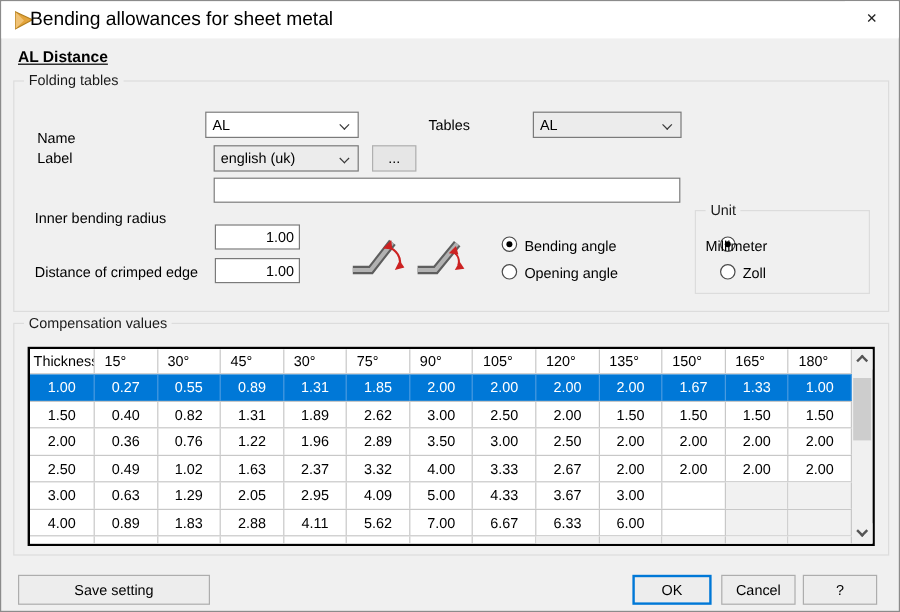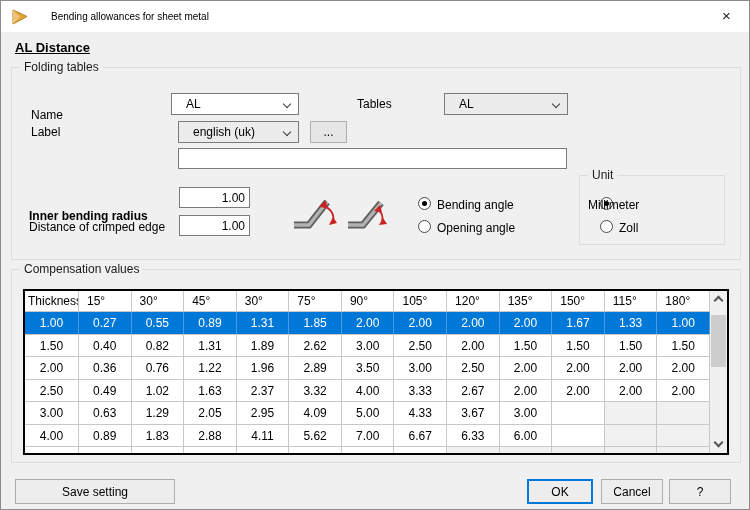--- a/index.html
+++ b/index.html
@@ -5,30 +5,30 @@
   * { margin:0; padding:0; box-sizing:border-box; }
   html,body { background:#cfcfcf; }
   body { font-family:"Liberation Sans", sans-serif; }
   .window {
     position:relative; width:750px; height:510px;
     background:#f0f0f0; border:1px solid #8b8b8b; overflow:hidden;
   }
   
   .titlebar { position:absolute; left:0; top:0; width:100%; height:31px; background:#ffffff; }
   .title-icon { position:absolute; left:9px; top:6px; width:19px; height:19px; }
-  .title-text { position:absolute; left:50px; top:0; height:35px; line-height:31px; font-size:10px; color:#000; }
+  .title-text { position:absolute; left:24px; top:0; height:35px; line-height:31px; font-size:16px; color:#000; }
   .close-btn { position:absolute; right:0; top:0; width:45px; height:30px; text-align:center; line-height:30px; font-size:15px; color:#222; cursor:pointer; background:#fff; border:none; }
   
   .material-heading { position:absolute; left:14px; top:39px; font-size:13px; font-weight:bold; text-decoration:underline; color:#000; }
   
   .groupbox { position:absolute; border:1px solid #dcdcdc; }
   .groupbox-label { position:absolute; top:-8px; left:8px; background:#f0f0f0; padding:0 4px; font-size:12px; color:#1a1a1a; white-space:nowrap; }
   
   .field-label { position:absolute; font-size:12px; color:#000; white-space:nowrap; }
-  .combo { position:absolute; height:22px; border:1px solid #7a7a7a; background:#fff; font-size:12px; line-height:20px; padding-left:14px; color:#000; }
+  .combo { position:absolute; height:22px; border:1px solid #7a7a7a; background:#fff; font-size:12px; line-height:20px; padding-left:5px; color:#000; }
   .combo.readonly { background:#ececec; }
   .combo .chev { position:absolute; right:8px; top:7px; width:6px; height:6px; border-right:1.5px solid #3a3a3a; border-bottom:1.5px solid #3a3a3a; transform:rotate(45deg); }
   .textinput { position:absolute; height:21px; border:1px solid #7a7a7a; background:#fff; font-family:"Liberation Sans",sans-serif; font-size:12px; padding:0 4px; color:#000; }
   .textinput.num { text-align:right; }
   .radio { position:absolute; width:13px; height:13px; border:1px solid #4a4a4a; border-radius:50%; background:#fff; }
   .radio.sel::after { content:""; position:absolute; left:3px; top:3px; width:5px; height:5px; border-radius:50%; background:#000; }
   .btn { position:absolute; height:25px; background:#ededed; border:1px solid #adadad; font-family:"Liberation Sans",sans-serif; font-size:12px; color:#000; text-align:center; cursor:pointer; }
   .btn.default { border:2px solid #0078d7; }
   .mode-icon { position:absolute; width:48px; height:38px; }
   
@@ -87,21 +87,21 @@
 
   <span class="field-label" style="left:30px; top:124px;">Label</span>
   <div class="combo readonly" style="left:177px; top:120px; width:121px;">
     <span>english (uk)</span>
     <span class="chev"></span>
   </div>
   <button class="btn" style="left:309px; top:120px; width:37px; height:22px; background:#e6e6e6; border:1px solid #b0b0b0;">...</button>
 
   <input class="textinput" style="left: 177px; top: 147px; width: 389px;" value="">
 
-  <span class="field-label" style="left:28px; top:208px;font-weight:bold;">Inner bending radius</span>
+  <span class="field-label" style="left:28px; top:174px;">Inner bending radius</span>
   <input class="textinput num" style="left: 178px; top: 186px; width: 71px;" value="1.00">
 
   <span class="field-label" style="left:28px; top:219px;">Distance of crimped edge</span>
   <input class="textinput num" style="left: 178px; top: 214px; width: 71px;" value="1.00">
 
   <svg class="mode-icon" style="left:290px; top:193px;" viewBox="0 0 48 38">
     <path d="M3,31 L18,31 L36,8" fill="none" stroke="#5e5e5e" stroke-width="7"></path>
     <path d="M3,31 L18,31 L36,8" fill="none" stroke="#b2b2b2" stroke-width="3.5"></path>
     <path d="M32,12 A 13 13 0 0 1 42,28" fill="none" stroke="#cc2222" stroke-width="1.8"></path>
     <polygon points="28,13 35,6 36,14" fill="#cc2222"></polygon>
@@ -138,21 +138,21 @@
           <div class="tcell">15°</div>
           <div class="tcell">30°</div>
           <div class="tcell">45°</div>
           <div class="tcell">30°</div>
           <div class="tcell">75°</div>
           <div class="tcell">90°</div>
           <div class="tcell">105°</div>
           <div class="tcell">120°</div>
           <div class="tcell">135°</div>
           <div class="tcell">150°</div>
-          <div class="tcell">115°</div>
+          <div class="tcell">165°</div>
           <div class="tcell">180°</div>
         </div>
         <div class="trow selected">
           <div class="tcell dcell first">1.00</div>
           <div class="tcell dcell">0.27</div>
           <div class="tcell dcell">0.55</div>
           <div class="tcell dcell">0.89</div>
           <div class="tcell dcell">1.31</div>
           <div class="tcell dcell">1.85</div>
           <div class="tcell dcell">2.00</div>

